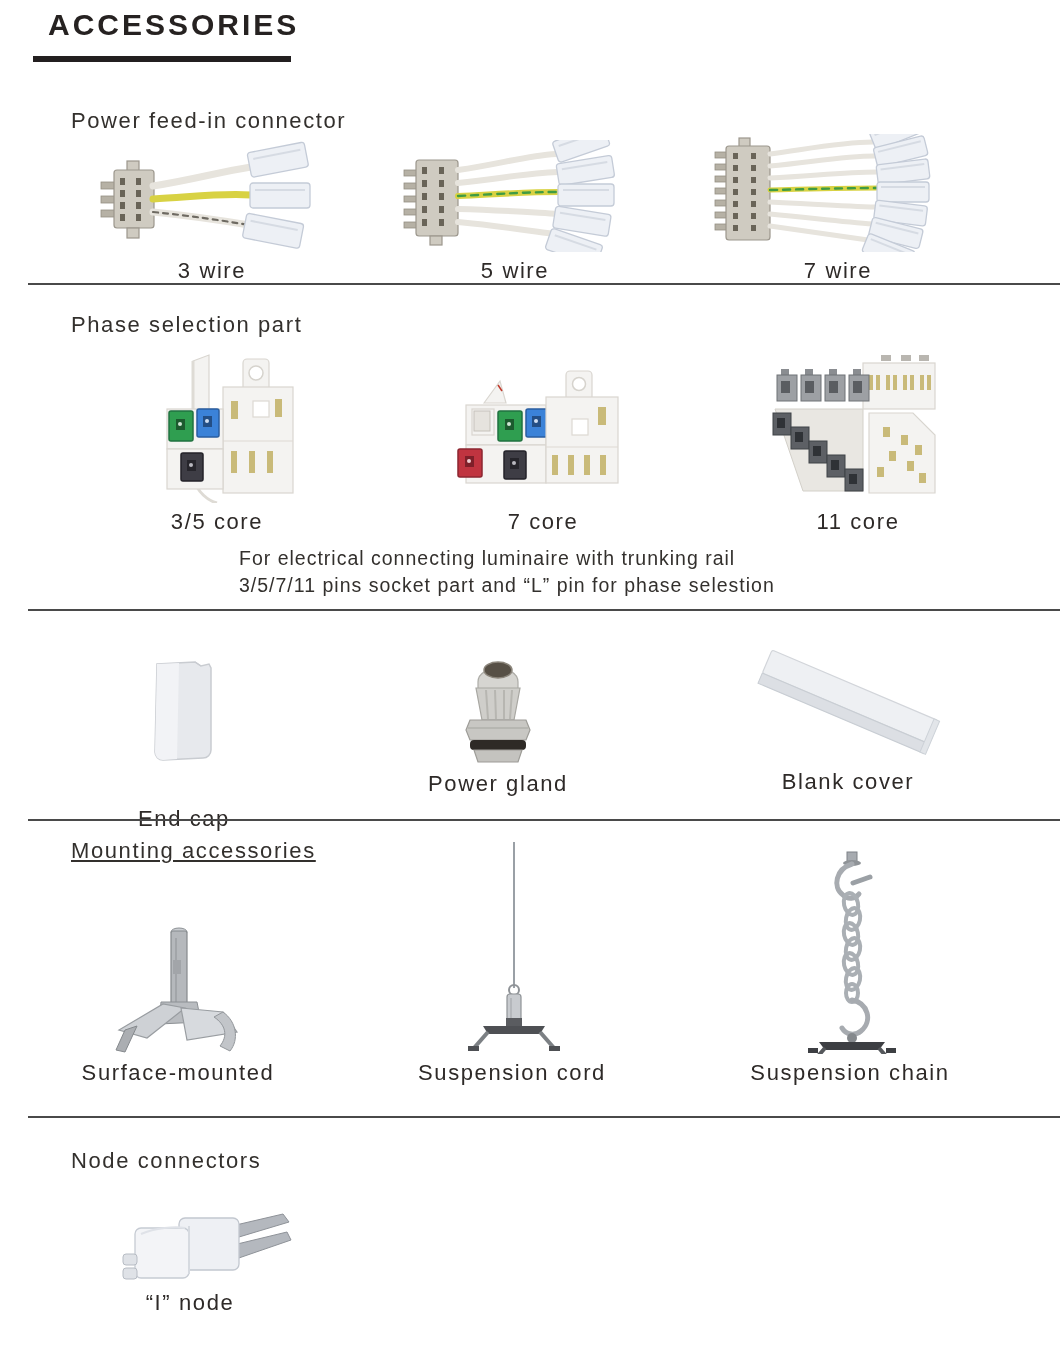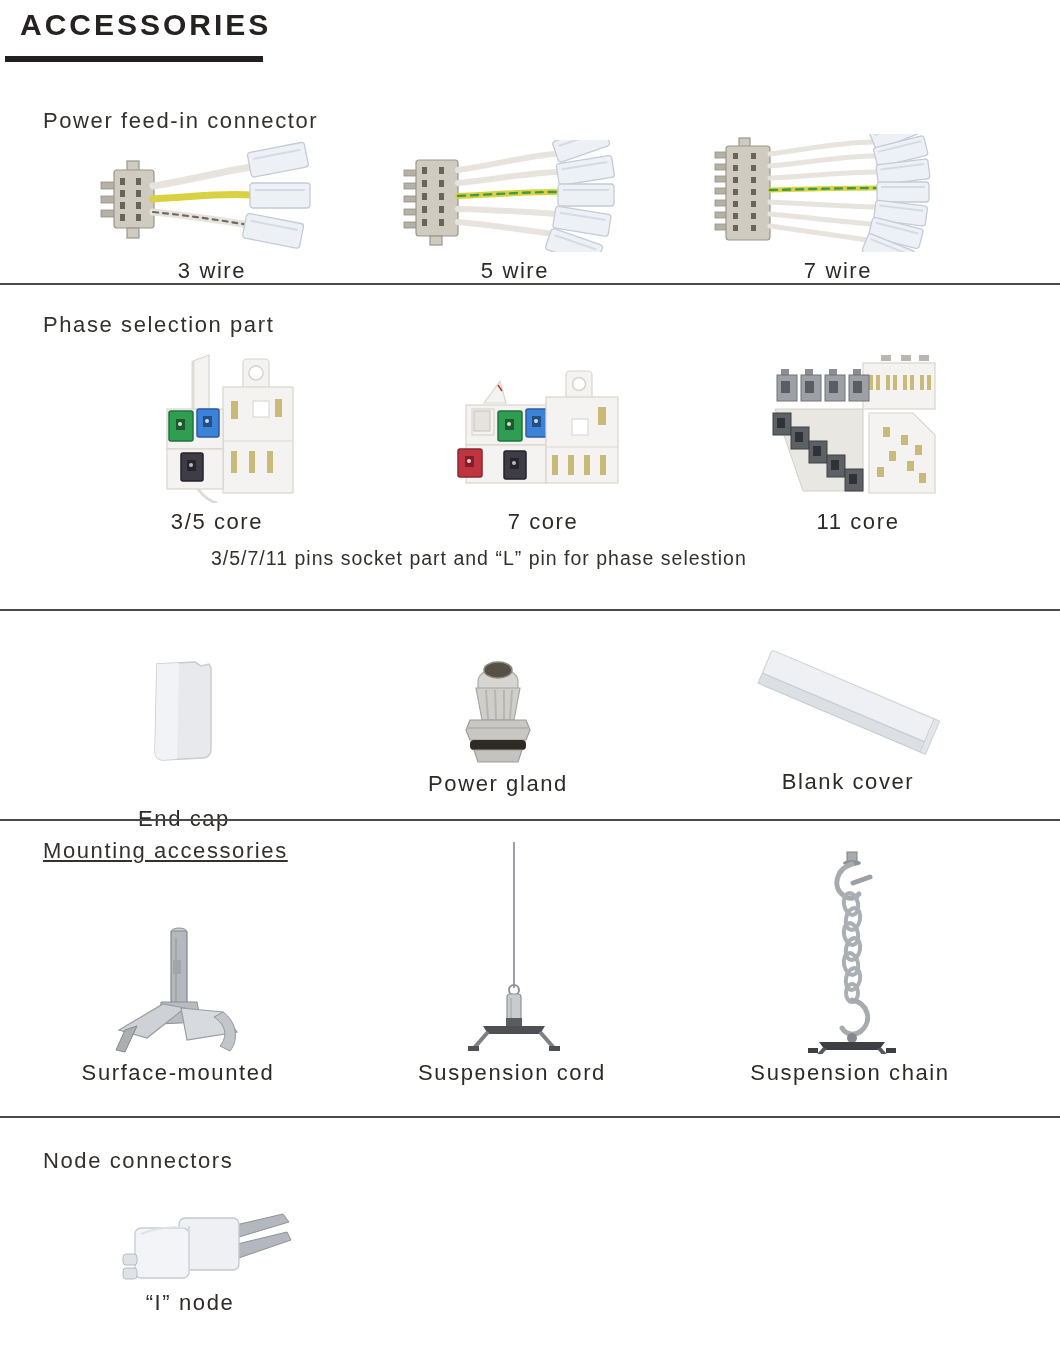--- a/index.html
+++ b/index.html
@@ -1,20 +1,20 @@
 <!DOCTYPE html>
 <html><head>
 <meta charset="utf-8">
 <style>
   html,body{margin:0;padding:0;}
   body{
     width:1060px;height:1347px;position:relative;background:#ffffff;
     font-family:"Liberation Sans", sans-serif;color:#2e2a28;overflow:hidden;
   }
-  .abs{position:absolute;}
+  .abs{position:absolute;margin-left:28px;}
   .page-title{
     left:20px;top:8px;font-size:30px;font-weight:bold;letter-spacing:3px;color:#262221;
   }
   .title-underline{left:5px;top:56px;width:258px;height:6px;background:#231f20;}
   .section-heading{
     font-size:22px;letter-spacing:1.6px;color:#33302d;white-space:nowrap;
   }
   .divider{left:0;width:1060px;height:2px;background:#4a4a4a;}
   .cell{
     position:absolute;width:340px;transform:translateX(-50%);
@@ -349,20 +349,21 @@
             <rect class="dkplug" width="18" height="22"></rect>
             <rect x="4" y="5" width="8" height="10" fill="#2f3236"></rect>
           </g>
       </g>
     </svg>
   </div>
   <div class="item-label">11 core</div>
 </div>
 
 <div class="abs desc">
+  <div>For electrical connecting luminaire with trunking rail</div>
   <div>3/5/7/11 pins socket part and “L” pin for phase selestion</div>
 </div>
 
 <div class="abs divider" style="top:609px;"></div>
 
 <div class="cell" style="left:184px;top:650px;gap:35px;">
   <div class="imgbox" style="height:115px;">
     <svg width="90" height="108" viewBox="0 0 90 108">
       <path d="M18,10 L56,8 L62,12 L70,10 L72,14 L72,96 A8,8 0 0 1 64,104 L24,106 A8,8 0 0 1 16,98 Z" fill="#e7e9ed" stroke="#c9ccd1" stroke-width="1.5"></path>
       <path d="M18,10 L40,9 L38,105 L24,106 A8,8 0 0 1 16,98 Z" fill="#f2f3f6"></path>

